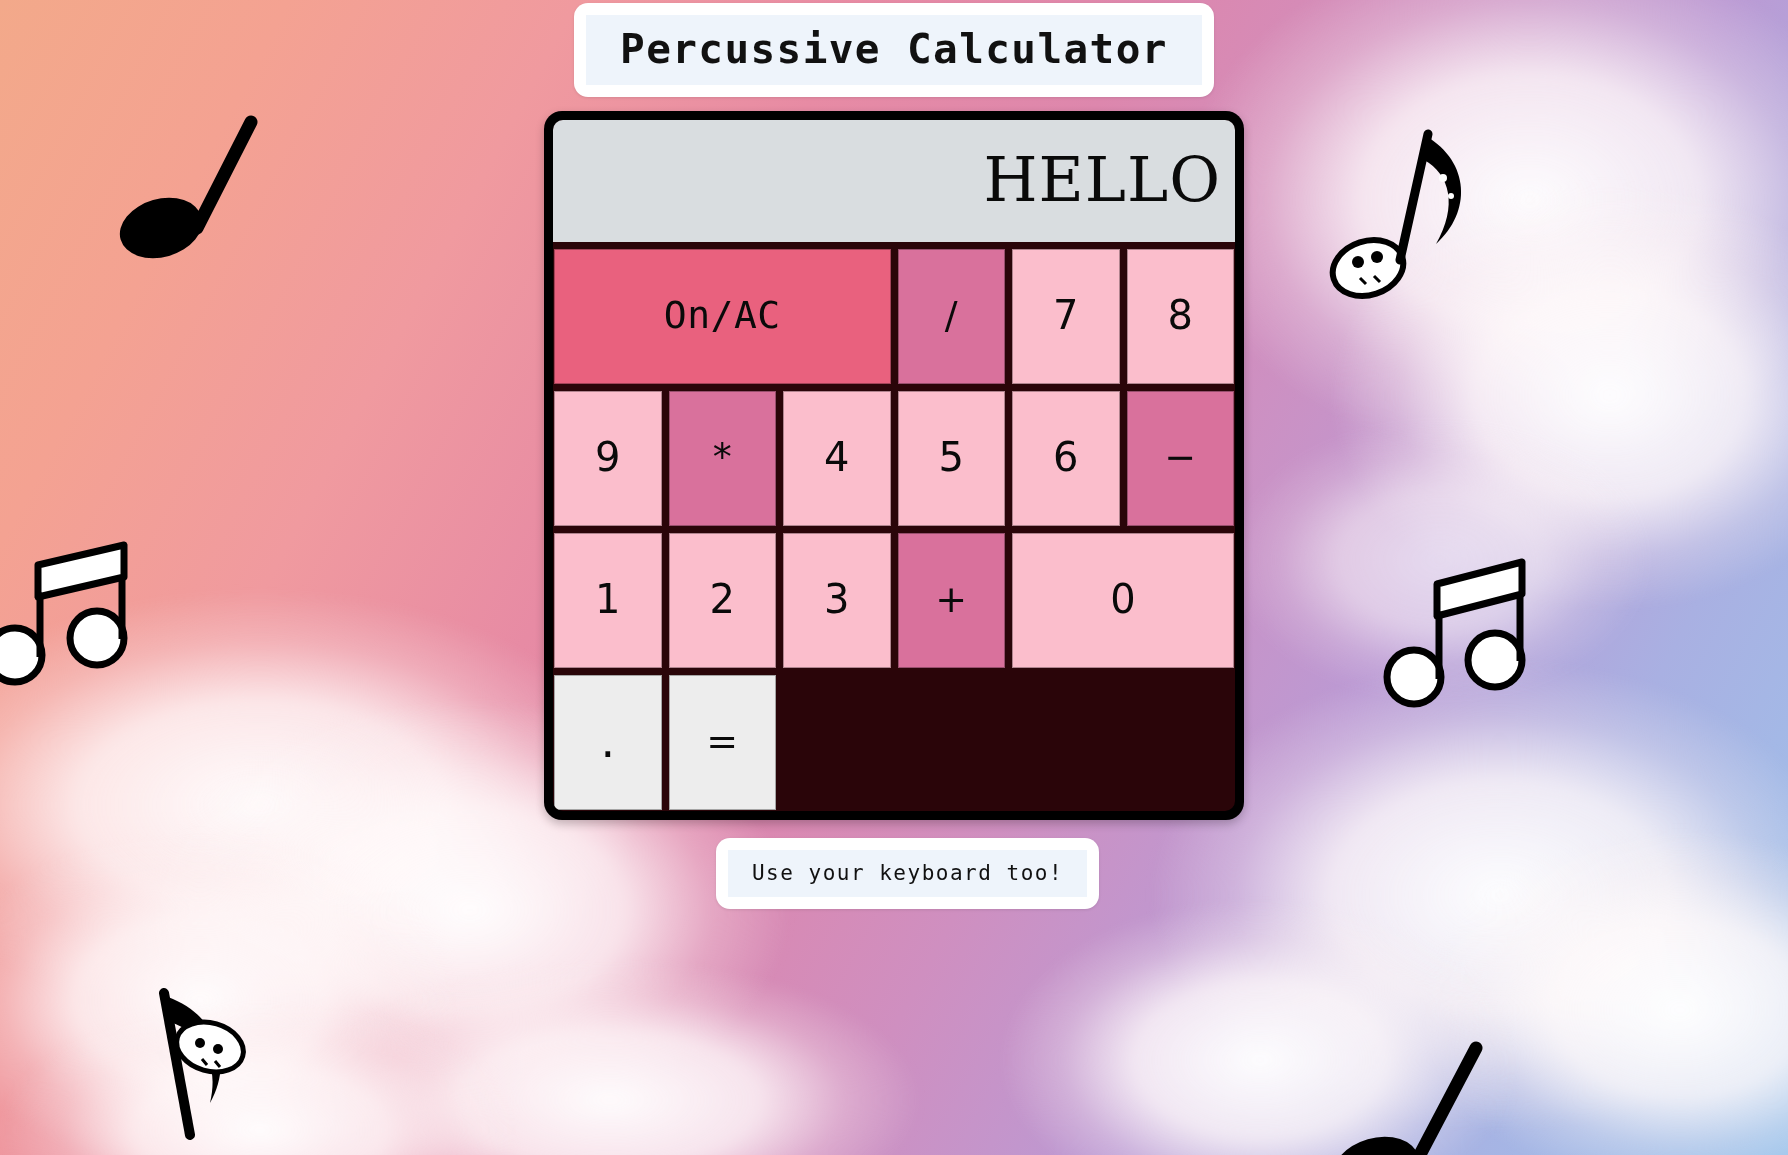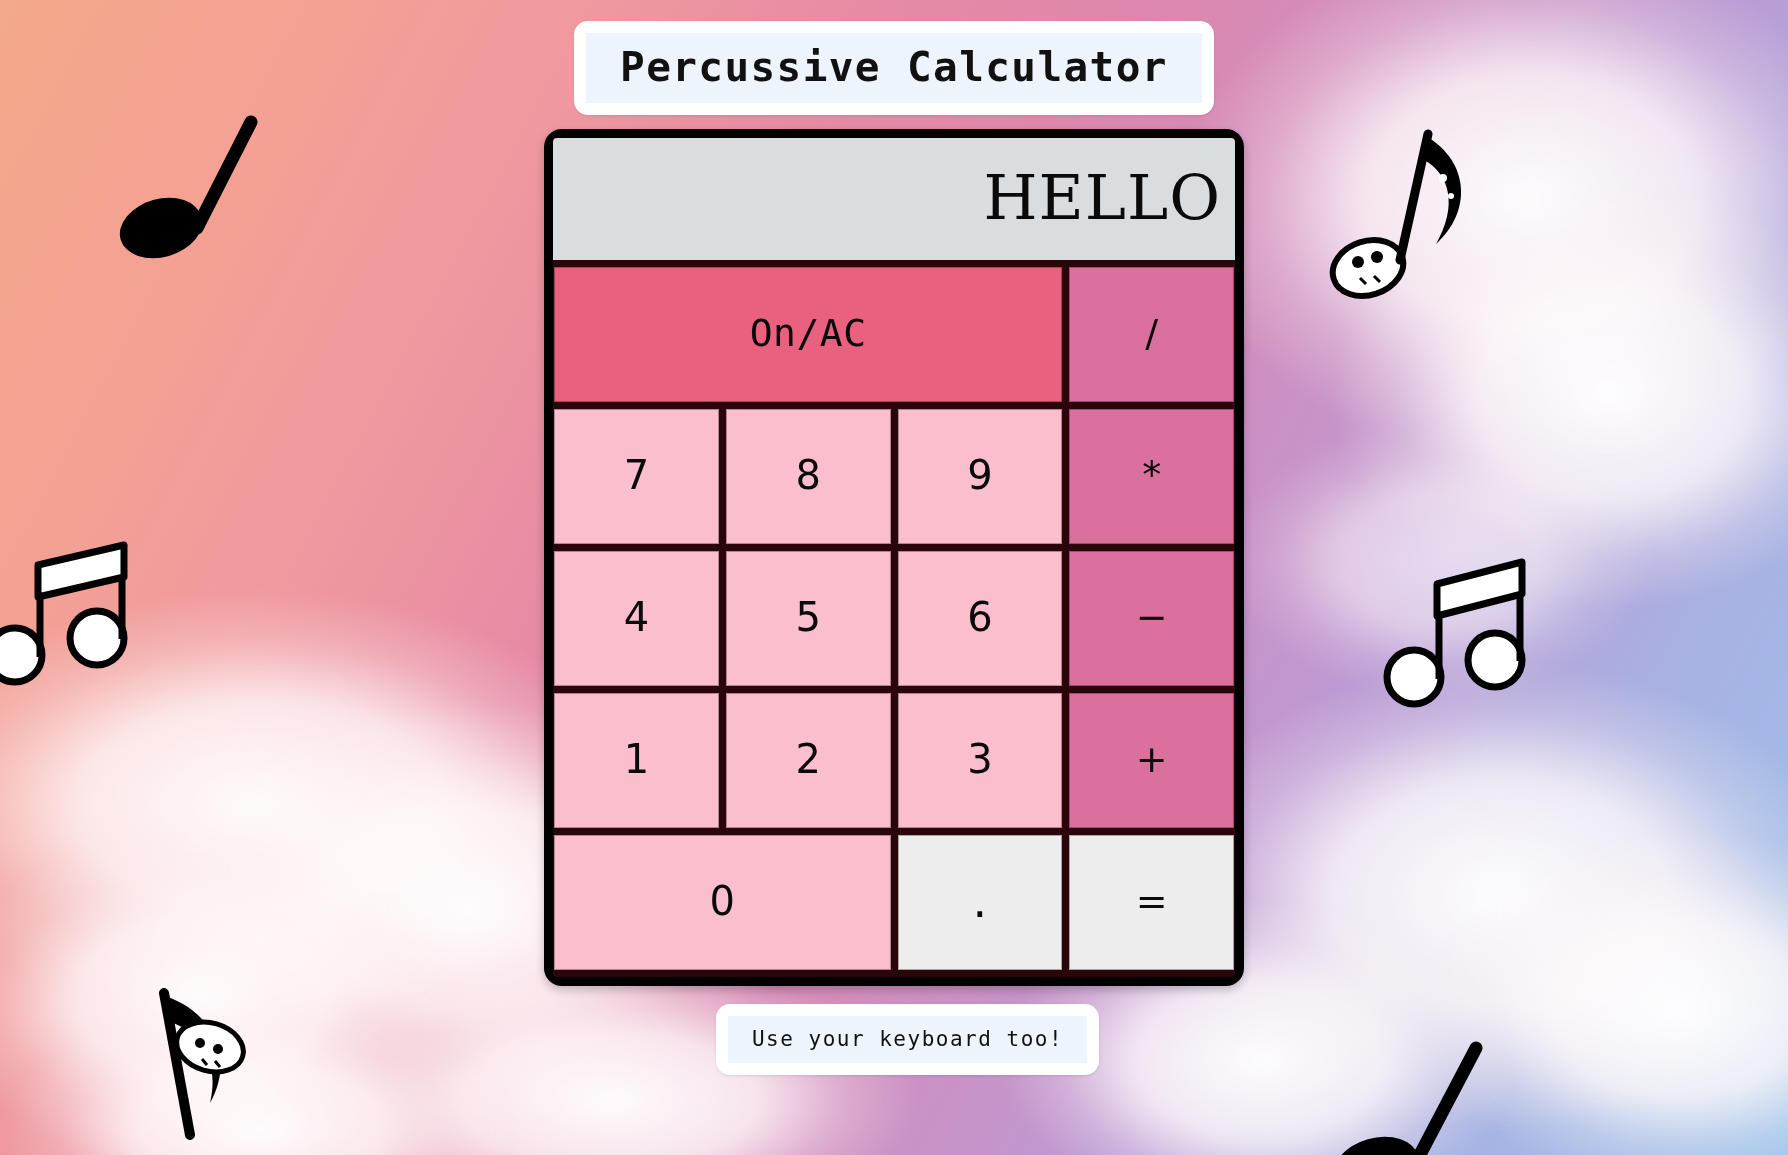--- a/index.html
+++ b/index.html
@@ -78,21 +78,21 @@
     box-shadow: 0 1px 3px rgba(0,0,0,0.10);
   }
   .plaque-inner {
     background: #eef4fb;
     display: flex;
     align-items: center;
     justify-content: center;
   }
 
   #title-plaque {
-    margin-top: 21px;
+    margin-top: 3px;
   }
   #title-plaque .plaque-inner {
     padding: 12px 34px;
   }
   #title-text {
     font-family: "DejaVu Sans Mono", "Liberation Mono", monospace;
     font-weight: bold;
     font-size: 41px;
     letter-spacing: 1.4px;
     color: #111111;
@@ -104,21 +104,21 @@
   #calculator {
     margin-top: 14px;
     width: 700px;
     background: #000000;
     border-radius: 18px;
     padding: 9px;
     box-shadow: 0 4px 10px rgba(0,0,0,0.22);
   }
   #calc-body {
     background: #2a0509;
-    border-radius: 4px;
+    border-radius: 10px;
     overflow: hidden;
   }
 
   
   #display {
     background: #d9dde0;
     height: 122px;
     display: flex;
     align-items: center;
     justify-content: flex-end;
@@ -130,24 +130,24 @@
     font-size: 62px;
     color: #0a0a0a;
     letter-spacing: 1px;
     line-height: 1;
     white-space: nowrap;
   }
 
   
   #keypad {
     display: grid;
-    grid-template-columns: repeat(4, 1fr);
+    grid-template-columns: repeat(6, 1fr);
     grid-auto-rows: 135px;
     gap: 7px;
-    padding: 0 1px 7px 1px;
+    padding: 0 1px 1px 1px;
   }
 
   .key {
     border: 1px solid rgba(0,0,0,0.30);
     display: flex;
     align-items: center;
     justify-content: center;
     font-family: "DejaVu Sans", "Liberation Sans", sans-serif;
     font-size: 40px;
     color: #0a0a0a;

